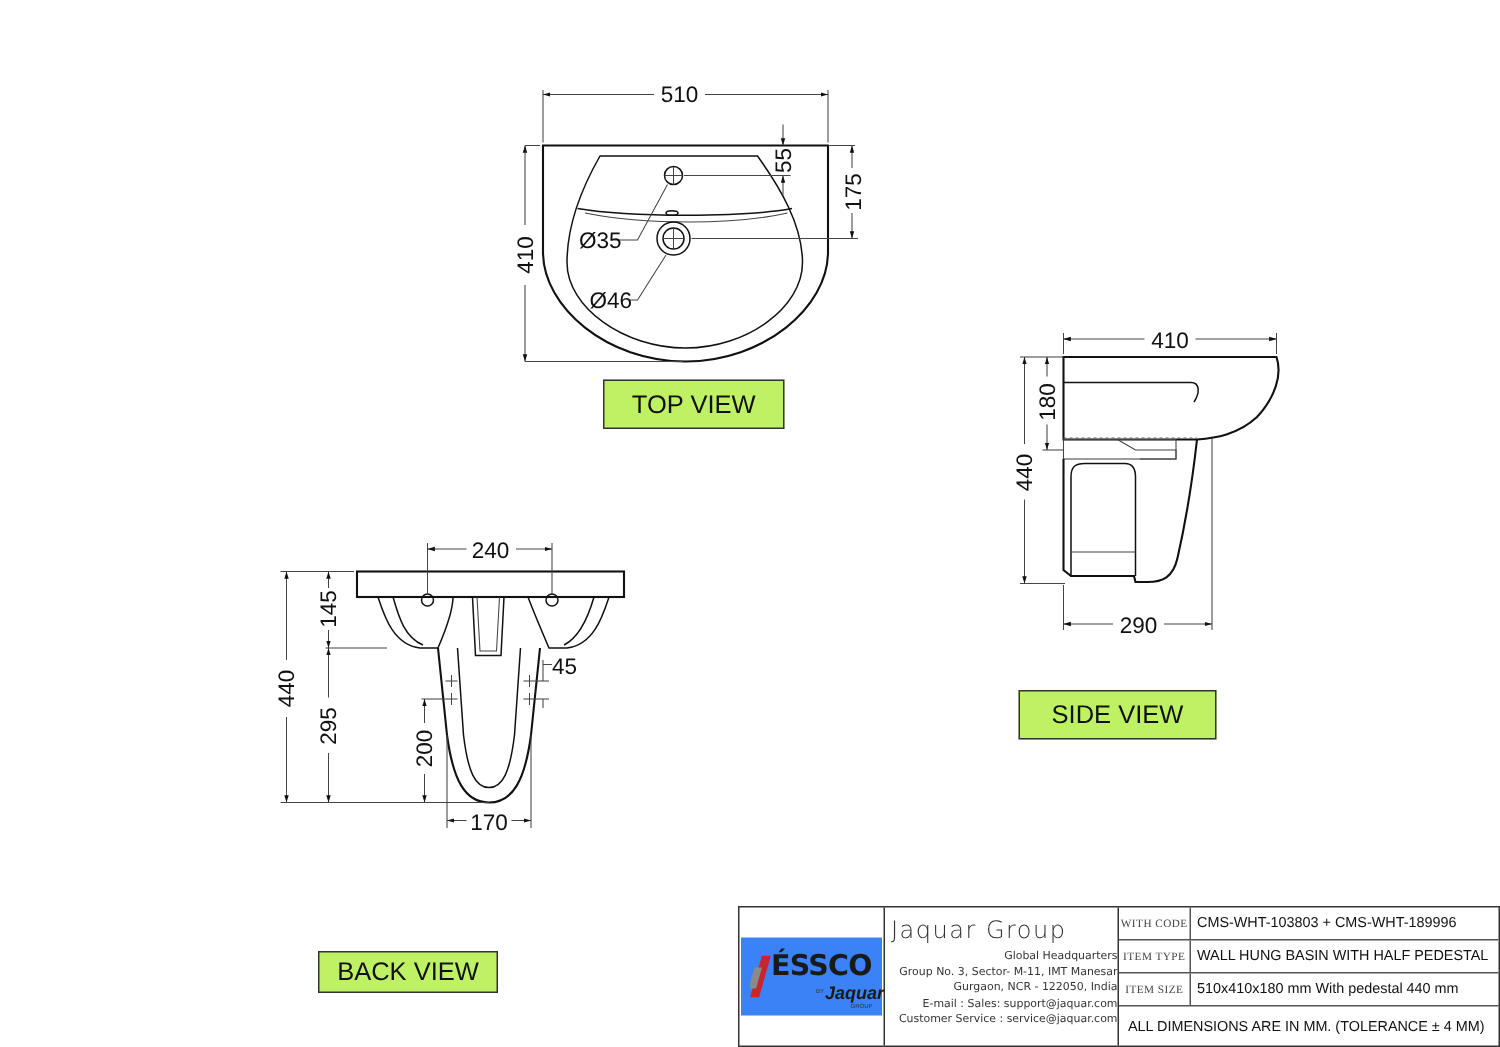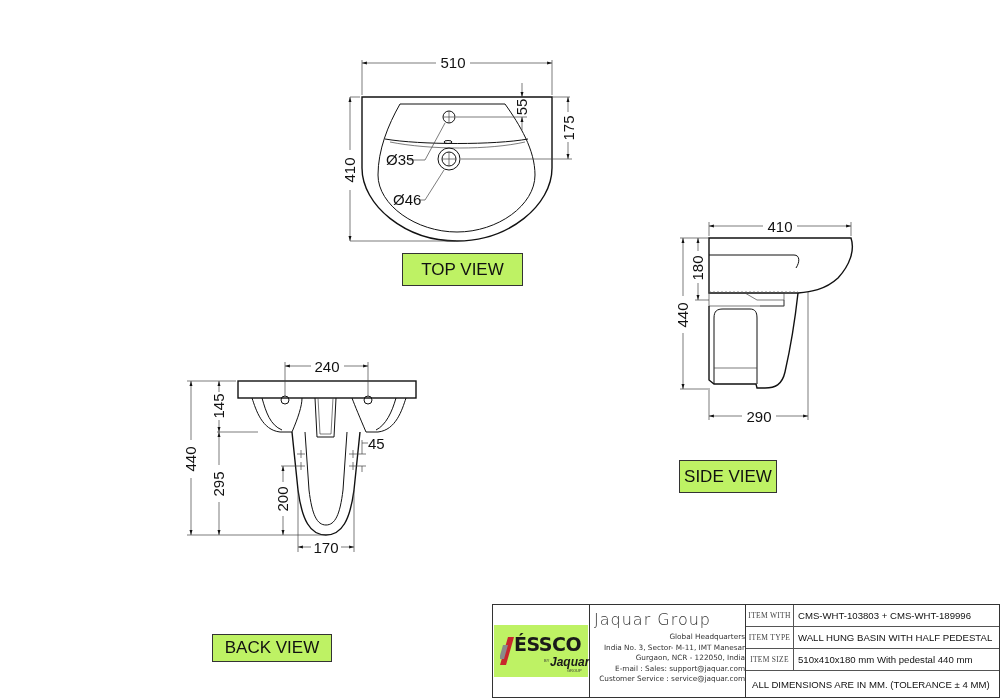--- a/index.html
+++ b/index.html
@@ -7,21 +7,21 @@
     #drawing { position:absolute; left:0; top:0; width:1000px; height:698px; }
     #drawing text { font-family:"Liberation Sans", sans-serif; fill:#111; }
     .dim { font-size:15px; }
     .ln { stroke:#111; stroke-width:1; fill:none; }
     .lnb { stroke:#111; stroke-width:1.4; fill:none; }
     .thin { stroke:#444; stroke-width:0.7; fill:none; }
     .dash { stroke:#666; stroke-width:0.8; fill:none; stroke-dasharray:2 2; }
     .view-label { position:absolute; border:1.5px solid #333; background:#bef264; font-size:17px; color:#111; display:flex; align-items:center; justify-content:center; box-sizing:border-box; }
     #title-block { position:absolute; left:492px; top:604px; width:508px; height:94px; border:1.5px solid #333; box-sizing:border-box; display:flex; background:#fff; }
     .tb-logo { width:96px; border-right:1.5px solid #333; display:flex; align-items:center; justify-content:center; }
-    .logo-yellow { width:94px; height:52px; background:#bef264; position:relative; }
+    .logo-yellow { width:94px; height:52px; background:#3b82f6; position:relative; }
     .logo-stripes { position:absolute; left:6px; top:12px; width:14px; height:28px; }
     .logo-essco { position:absolute; left:20px; top:8px; font-family:"DejaVu Sans", sans-serif; font-weight:bold; font-size:19px; color:#1a1a1a; letter-spacing:-0.5px; }
     .logo-by { position:absolute; left:50px; top:33px; font-size:4px; color:#333; }
     .logo-jaquar { position:absolute; left:56px; top:30px; font-style:italic; font-weight:bold; font-size:12px; color:#1a1a1a; }
     .logo-group { position:absolute; left:73px; top:43px; font-size:4px; color:#333; }
     .tb-company { width:156px; border-right:1.5px solid #333; padding:2px 0 0 4px; box-sizing:border-box; }
     .tb-company-name { font-family:"DejaVu Sans", sans-serif; font-weight:200; font-size:16px; letter-spacing:1px; color:#333; margin-top:3px; margin-bottom:3px; }
     .tb-addr { font-family:"DejaVu Sans", sans-serif; font-size:7.3px; line-height:10.5px; color:#333; white-space:nowrap;text-align:right; }
     .tb-items { flex:1; display:flex; flex-direction:column; }
     .tb-row { display:flex; border-bottom:1px solid #555; height:21px; align-items:center; }
@@ -195,47 +195,47 @@
 
     <line class="thin" x1="298" y1="490" x2="298" y2="552"></line>
     <line class="thin" x1="354" y1="490" x2="354" y2="552"></line>
     <line class="thin" x1="298" y1="547" x2="311" y2="547" marker-start="url(#ar)"></line>
     <line class="thin" x1="341" y1="547" x2="354" y2="547" marker-end="url(#ar)"></line>
     <text class="dim" x="326" y="553" text-anchor="middle">170</text>
   </g>
 </svg>
 
 <div class="view-label" style="left:402px;top:253px;width:121px;height:33px;">TOP VIEW</div>
-<div class="view-label" style="left:679px;top:460px;width:98px;height:33px;">SIDE VIEW</div>
+<div class="view-label" style="left:679px;top:460px;width:132px;height:33px;">SIDE VIEW</div>
 <div class="view-label" style="left:212px;top:634px;width:120px;height:28px;">BACK VIEW</div>
 
 <div id="title-block">
   <div class="tb-logo">
     <div class="logo-yellow">
       <svg class="logo-stripes" viewBox="0 0 14 28">
         <polygon points="8,0 14,0 6,28 0,28" fill="#c8262c"></polygon>
         <polygon points="3,8 8,8 4,22 -1,22" fill="#8a8a8a"></polygon>
       </svg>
       <span class="logo-essco">ÉSSCO</span>
       <span class="logo-by">BY</span>
       <span class="logo-jaquar">Jaquar</span>
       <span class="logo-group">GROUP</span>
     </div>
   </div>
   <div class="tb-company">
     <div class="tb-company-name">Jaquar Group</div>
     <div class="tb-addr">Global Headquarters</div>
-    <div class="tb-addr">India No. 3, Sector- M-11, IMT Manesar</div>
+    <div class="tb-addr">Group No. 3, Sector- M-11, IMT Manesar</div>
     <div class="tb-addr">Gurgaon, NCR - 122050, India</div>
     <div class="tb-addr">E-mail : Sales: support@jaquar.com</div>
     <div class="tb-addr">Customer Service : service@jaquar.com</div>
   </div>
   <div class="tb-items">
     <div class="tb-row">
-      <div class="tb-key">ITEM WITH</div>
+      <div class="tb-key">WITH CODE</div>
       <div class="tb-val">CMS-WHT-103803 + CMS-WHT-189996</div>
     </div>
     <div class="tb-row">
       <div class="tb-key">ITEM TYPE</div>
       <div class="tb-val">WALL HUNG BASIN WITH HALF PEDESTAL</div>
     </div>
     <div class="tb-row">
       <div class="tb-key">ITEM SIZE</div>
       <div class="tb-val">510x410x180 mm With pedestal 440 mm</div>
     </div>

